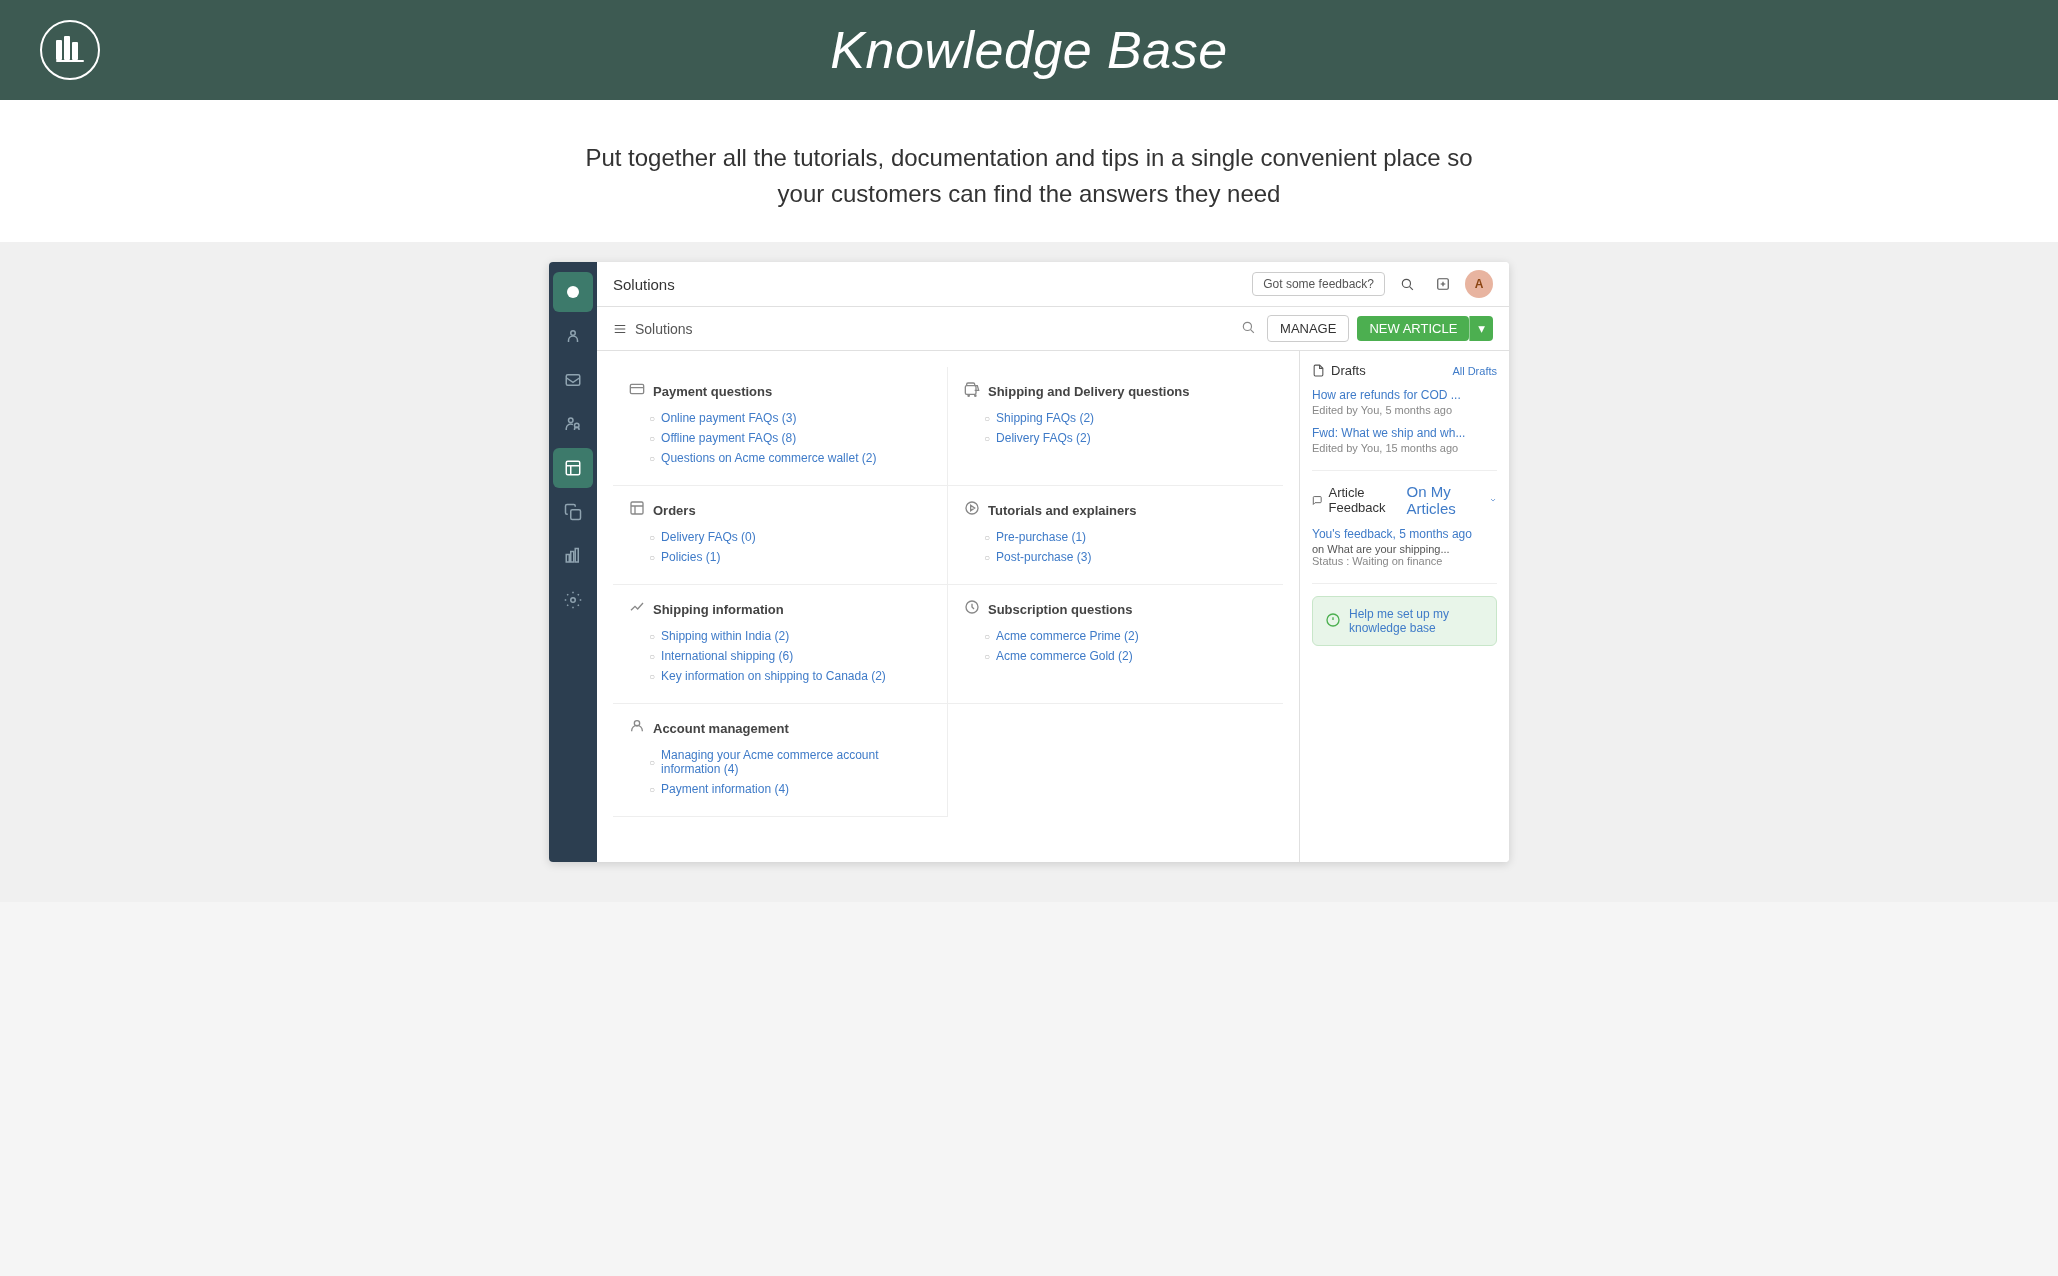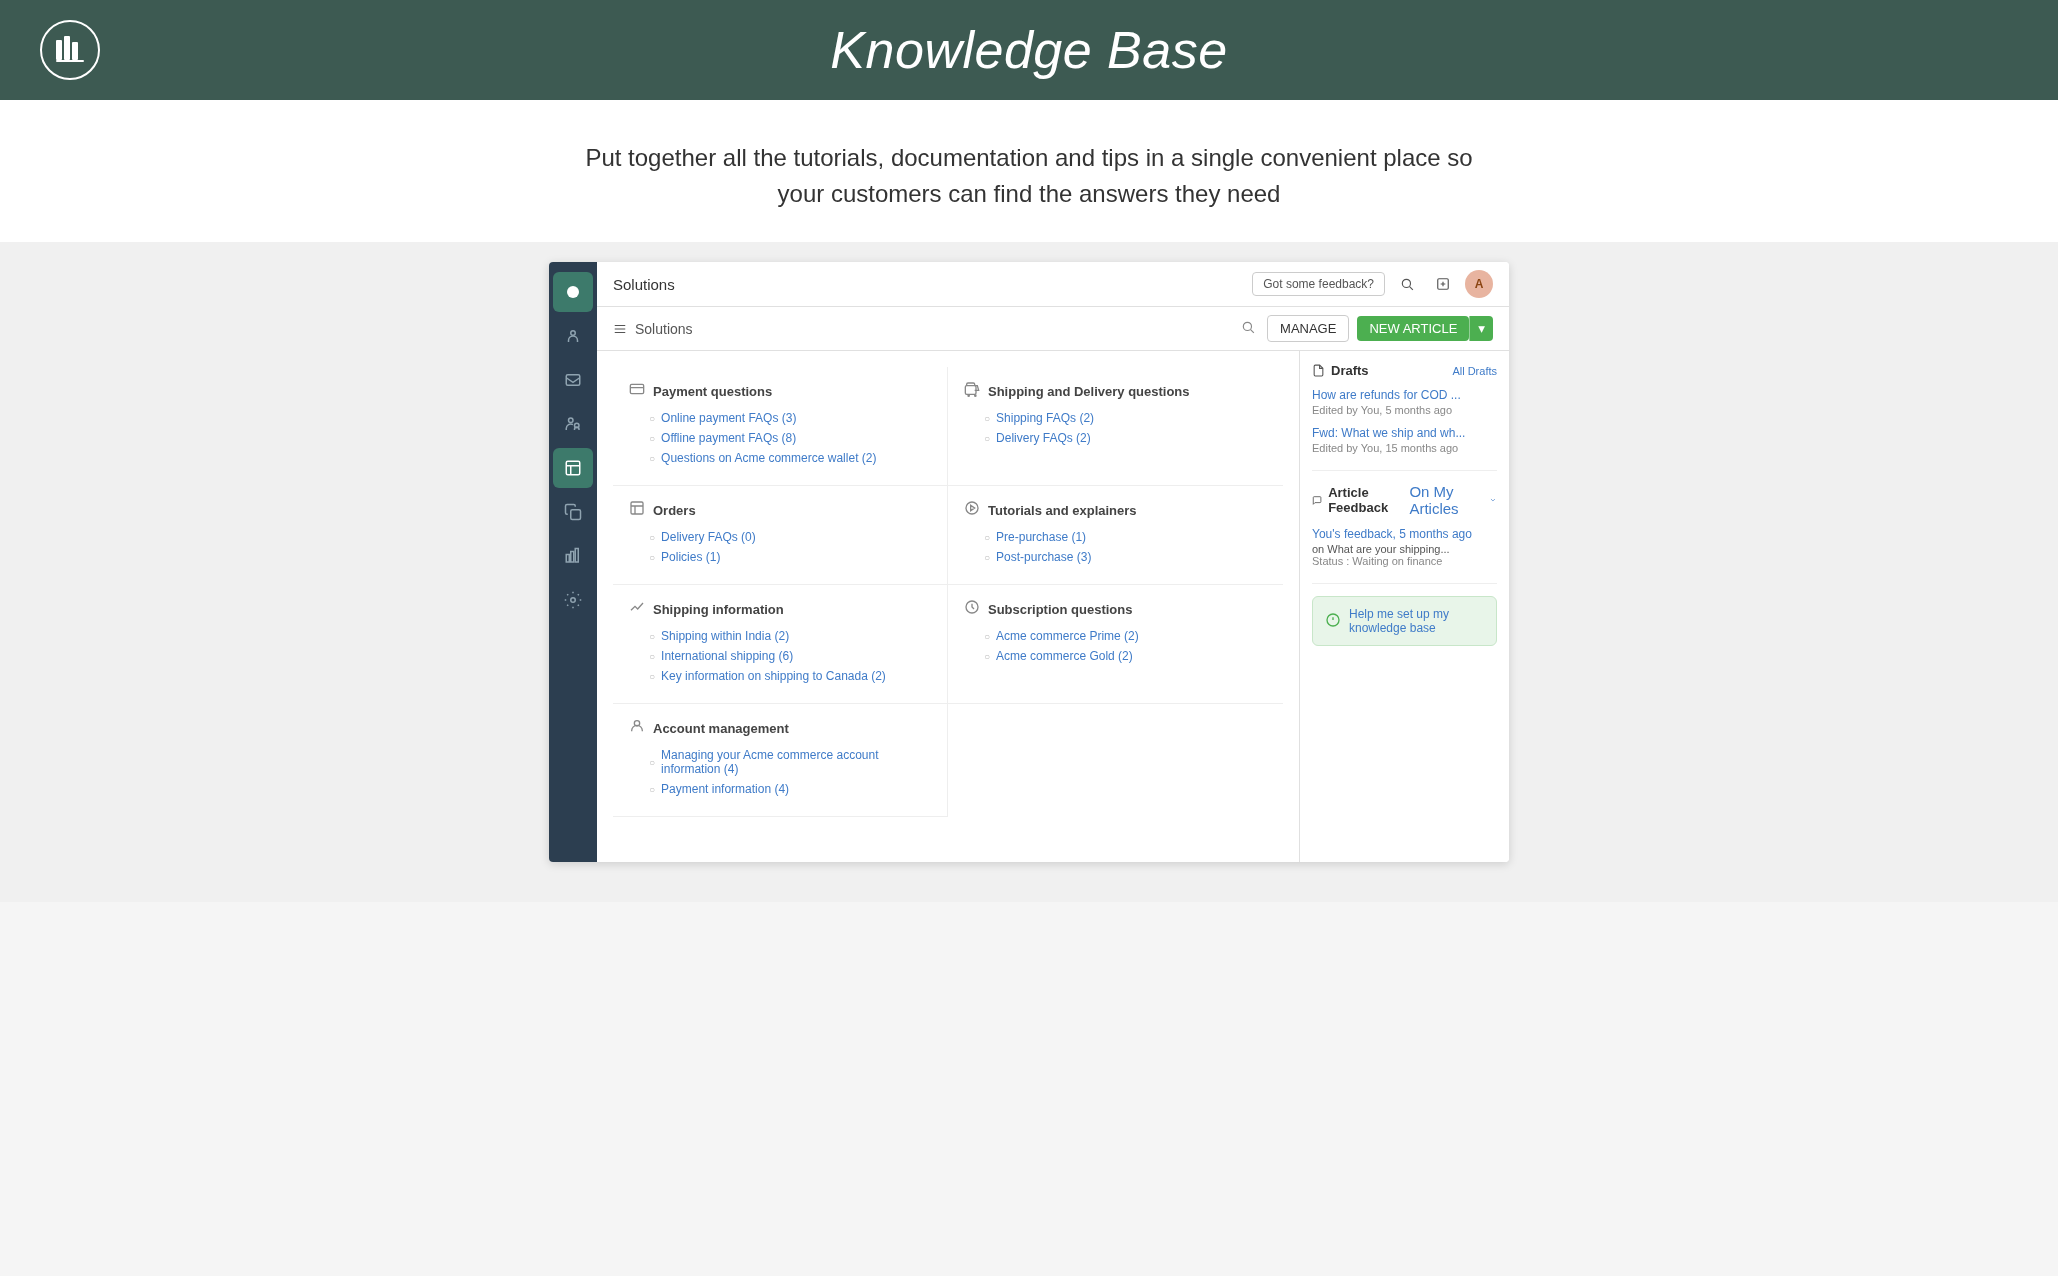--- a/index.html
+++ b/index.html
@@ -305,21 +305,21 @@
       justify-content: space-between;
       margin-bottom: 10px;
     }
     .panel-section-title-row {
       display: flex;
       align-items: center;
       gap: 6px;
     }
     .panel-section-title {
       font-size: 13px;
-      font-weight: 700;
+      font-weight: 400;
       color: #333;
     }
     .panel-section-action {
       font-size: 11px;
       color: #3f7bc8;
       cursor: pointer;
     }
     .draft-item {
       margin-bottom: 10px;
       margin-top: 10px;

